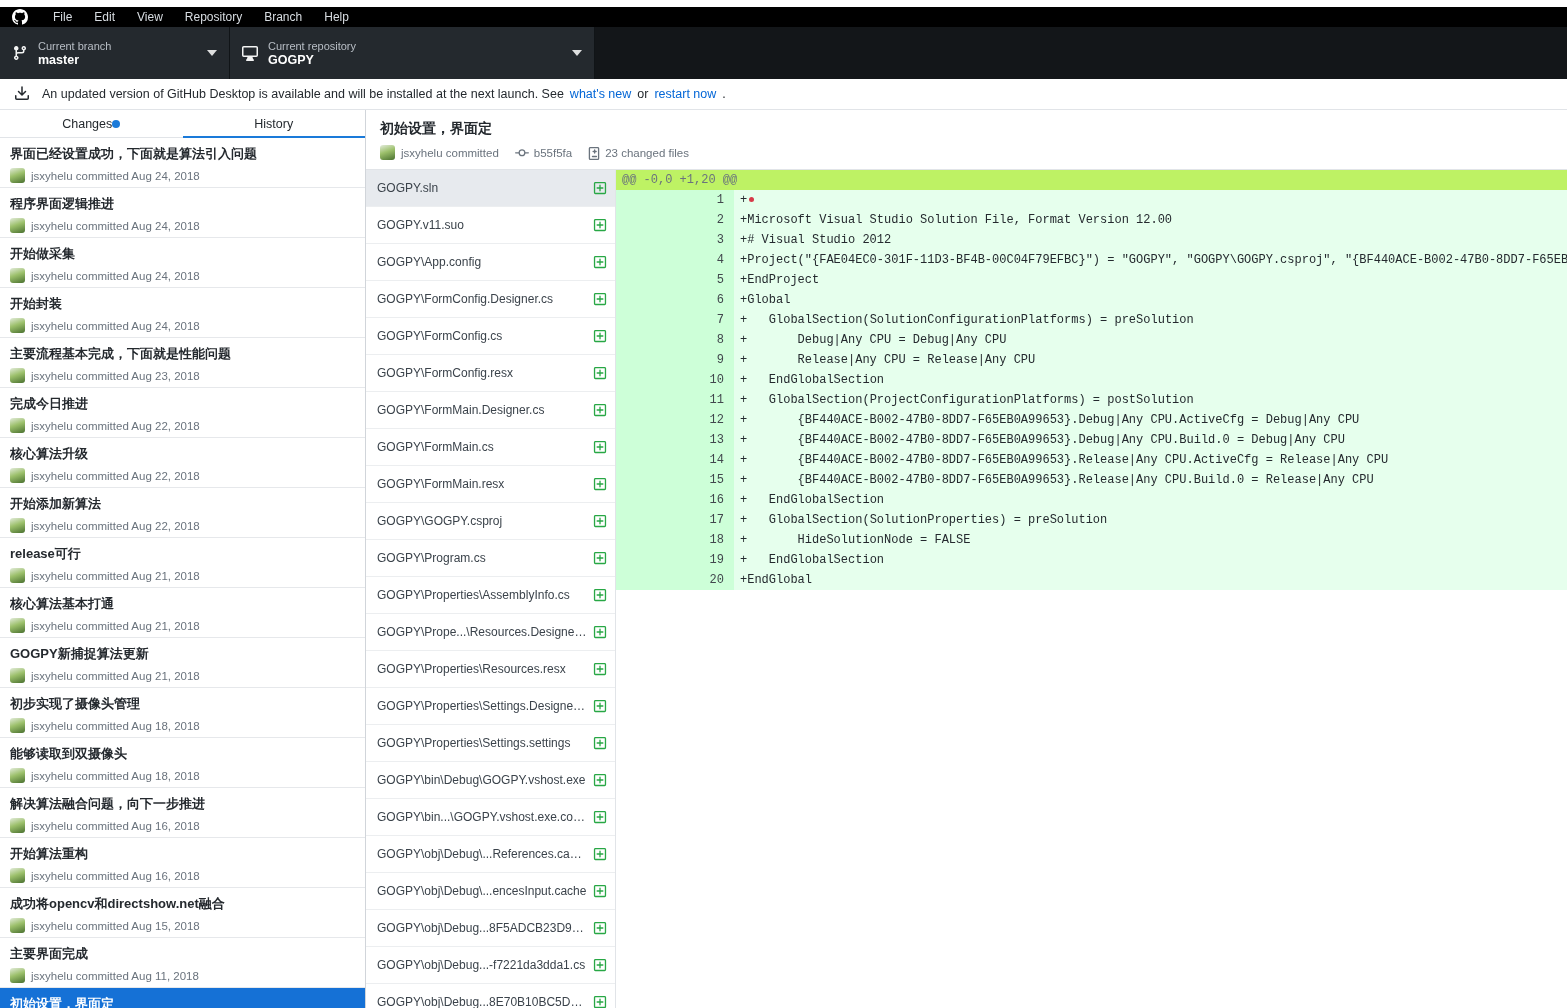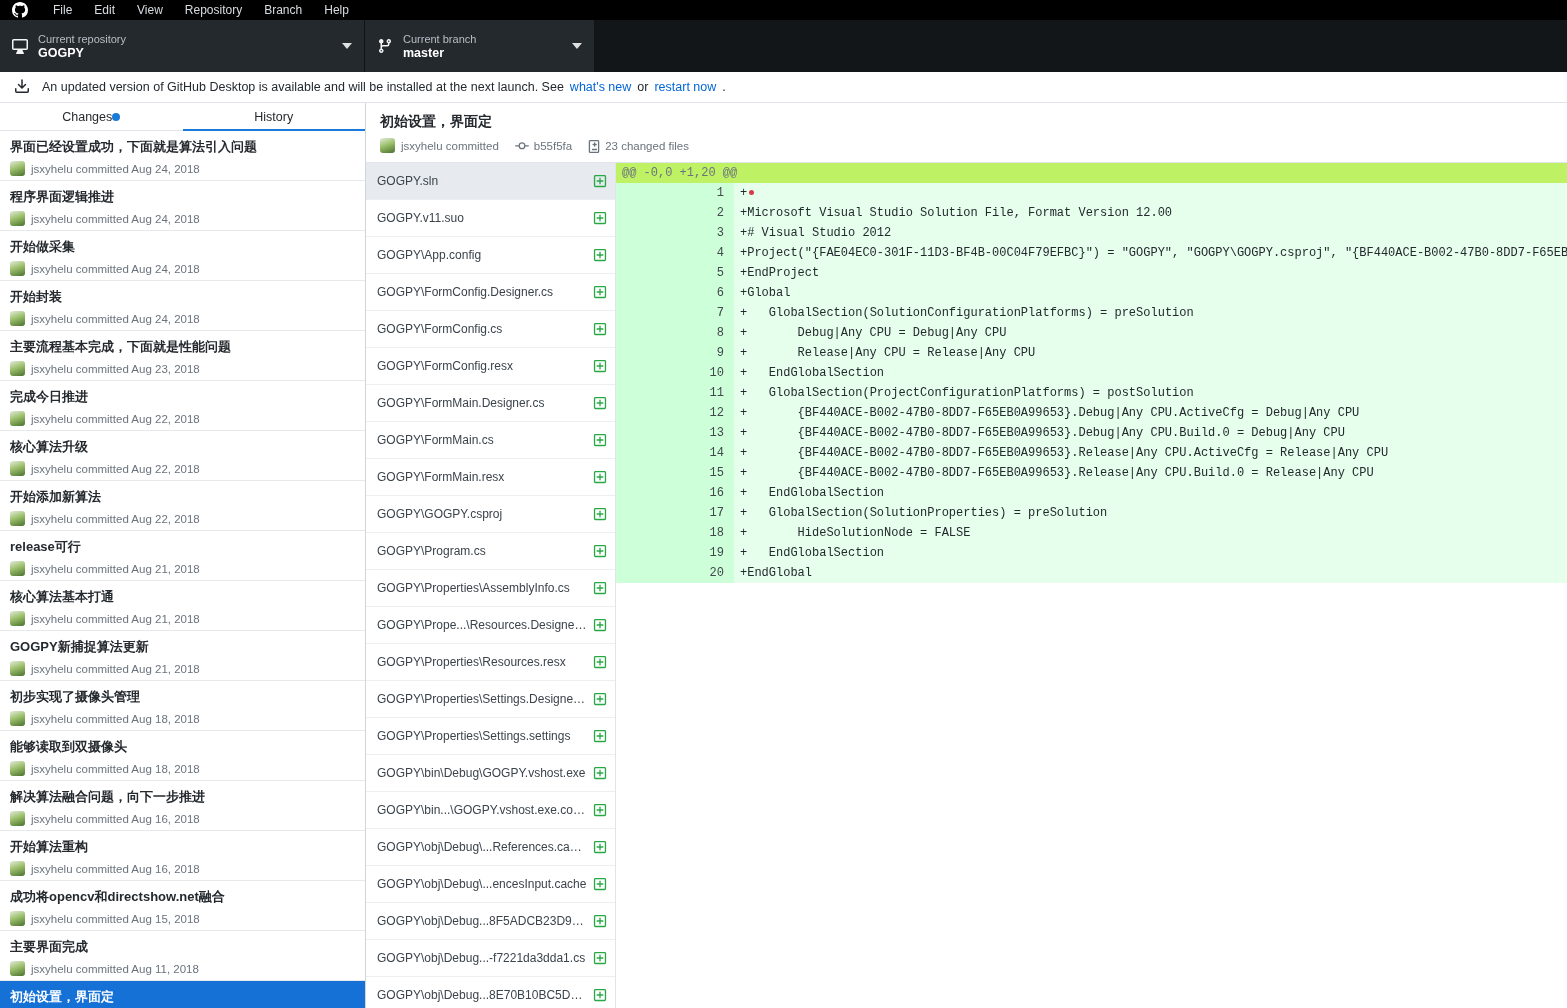--- a/index.html
+++ b/index.html
@@ -1,20 +1,20 @@
 <!DOCTYPE html>
 <html><head>
 <meta charset="utf-8">
 <style>
   * { margin:0; padding:0; box-sizing:border-box; }
   html,body { width:1567px; height:1008px; overflow:hidden; background:#fff;
     font-family:"Liberation Sans","DejaVu Sans",sans-serif; }
 
   
-  .menubar { height:20px; background:#000; display:flex; align-items:center; padding-left:8px; }
+  .menubar { height:20px; background:#000; display:flex; align-items:center; padding-left:8px;margin-top:7px; }
   .menubar .octocat { display:flex; align-items:center; margin:0 14px 0 4px; }
   .menu-item { color:#d8dde2; font-size:12px; padding:0 11px; line-height:20px; cursor:default; }
 
   
   .toolbar { height:52px; background:#131619; display:flex; }
   .tb-section { display:flex; align-items:center; padding:0 12px; background:#24292e;
     border-right:1px solid #101417; cursor:pointer; color:#fff; }
   .tb-section.repo { width:365px; }
   .tb-section.branch { width:230px; }
   .tb-section.publish { width:229px; background:#2b3138; }
@@ -87,52 +87,52 @@
 <div class="menubar">
   <span class="octocat">
     <svg width="16" height="16" viewBox="0 0 16 16">
         <path fill="#fff" d="M8 0c4.42 0 8 3.58 8 8a8.013 8.013 0 0 1-5.45 7.59c-.4.08-.55-.17-.55-.38 0-.27.01-1.13.01-2.2 0-.75-.25-1.23-.54-1.48 1.78-.2 3.65-.88 3.65-3.95 0-.88-.31-1.59-.82-2.15.08-.2.36-1.02-.08-2.12 0 0-.67-.22-2.2.82-.64-.18-1.32-.27-2-.27-.68 0-1.36.09-2 .27-1.53-1.03-2.2-.82-2.2-.82-.44 1.1-.16 1.92-.08 2.12-.51.56-.82 1.28-.82 2.15 0 3.06 1.86 3.75 3.64 3.95-.23.2-.44.55-.51 1.07-.46.21-1.61.55-2.33-.66-.15-.24-.6-.83-1.23-.82-.67.01-.27.38.01.53.34.19.73.9.82 1.13.16.45.68 1.31 2.69.94 0 .67.01 1.3.01 1.49 0 .21-.15.45-.55.38A7.995 7.995 0 0 1 0 8c0-4.42 3.58-8 8-8Z"></path>
       </svg>
   </span>
   <span id="menu-items"><span class="menu-item">File</span><span class="menu-item">Edit</span><span class="menu-item">View</span><span class="menu-item">Repository</span><span class="menu-item">Branch</span><span class="menu-item">Help</span></span>
 </div>
 
 <div class="toolbar">
+  <div class="tb-section branch">
+    <span class="tb-icon">
+      <svg width="16" height="16" viewBox="0 0 16 16">
+          <path fill="#fff" d="M9.5 3.25a2.25 2.25 0 1 1 3 2.122V6A2.5 2.5 0 0 1 10 8.5H6a1 1 0 0 0-1 1v1.128a2.251 2.251 0 1 1-1.5 0V5.372a2.25 2.25 0 1 1 1.5 0v1.836A2.492 2.492 0 0 1 6 7h4a1 1 0 0 0 1-1v-.628A2.25 2.25 0 0 1 9.5 3.25Zm2.25-.75a.75.75 0 1 0 0 1.5.75.75 0 0 0 0-1.5ZM4.25 12a.75.75 0 1 0 0 1.5.75.75 0 0 0 0-1.5ZM3.5 3.25a.75.75 0 1 1 1.5 0 .75.75 0 0 1-1.5 0Z"></path>
+        </svg>
+    </span>
+    <span class="tb-text">
+      <div class="tb-label">Current branch</div>
+      <div class="tb-value">master</div>
+    </span>
+    <span class="tb-chevron">
+      <svg width="10" height="6" viewBox="0 0 10 6">
+          <path d="M0 0h10L5 6z" fill="#fff"></path>
+        </svg>
+    </span>
+  </div>
   <div class="tb-section repo">
     <span class="tb-icon">
       <svg width="16" height="16" viewBox="0 0 16 16">
           <path fill="#fff" d="M14.25 1c.966 0 1.75.784 1.75 1.75v7.5A1.75 1.75 0 0 1 14.25 12h-3.727c.099 1.041.52 1.872 1.292 2.757A.752.752 0 0 1 11.25 16h-6.5a.75.75 0 0 1-.565-1.243c.772-.885 1.192-1.716 1.292-2.757H1.75A1.75 1.75 0 0 1 0 10.25v-7.5C0 1.784.784 1 1.75 1ZM1.75 2.5a.25.25 0 0 0-.25.25v7.5c0 .138.112.25.25.25h12.5a.25.25 0 0 0 .25-.25v-7.5a.25.25 0 0 0-.25-.25Z"></path>
         </svg>
     </span>
     <span class="tb-text">
       <div class="tb-label">Current repository</div>
       <div class="tb-value">GOGPY</div>
     </span>
     <span class="tb-chevron">
       <svg width="10" height="6" viewBox="0 0 10 6">
           <path d="M0 0h10L5 6z" fill="#fff"></path>
         </svg>
     </span>
   </div>
-  <div class="tb-section branch">
-    <span class="tb-icon">
-      <svg width="16" height="16" viewBox="0 0 16 16">
-          <path fill="#fff" d="M9.5 3.25a2.25 2.25 0 1 1 3 2.122V6A2.5 2.5 0 0 1 10 8.5H6a1 1 0 0 0-1 1v1.128a2.251 2.251 0 1 1-1.5 0V5.372a2.25 2.25 0 1 1 1.5 0v1.836A2.492 2.492 0 0 1 6 7h4a1 1 0 0 0 1-1v-.628A2.25 2.25 0 0 1 9.5 3.25Zm2.25-.75a.75.75 0 1 0 0 1.5.75.75 0 0 0 0-1.5ZM4.25 12a.75.75 0 1 0 0 1.5.75.75 0 0 0 0-1.5ZM3.5 3.25a.75.75 0 1 1 1.5 0 .75.75 0 0 1-1.5 0Z"></path>
-        </svg>
-    </span>
-    <span class="tb-text">
-      <div class="tb-label">Current branch</div>
-      <div class="tb-value">master</div>
-    </span>
-    <span class="tb-chevron">
-      <svg width="10" height="6" viewBox="0 0 10 6">
-          <path d="M0 0h10L5 6z" fill="#fff"></path>
-        </svg>
-    </span>
-  </div>
 </div>
 
 <div class="update-bar">
   <span class="ub-icon">
     <svg width="16" height="16" viewBox="0 0 16 16">
         <path fill="#24292e" d="M7.25 1a.75.75 0 0 1 1.5 0v6.19l2.22-2.22a.75.75 0 1 1 1.06 1.06L8 10.06 3.97 6.03a.75.75 0 0 1 1.06-1.06l2.22 2.22V1Z"></path>
         <path fill="#24292e" d="M1 9.75a.75.75 0 0 1 1.5 0v2.5c0 .138.112.25.25.25h10.5a.25.25 0 0 0 .25-.25v-2.5a.75.75 0 0 1 1.5 0v2.5A1.75 1.75 0 0 1 13.25 14H2.75A1.75 1.75 0 0 1 1 12.25v-2.5Z"></path>
       </svg>
   </span>
   <span class="plain">An updated version of GitHub Desktop is available and will be installed at the next launch. See</span>

